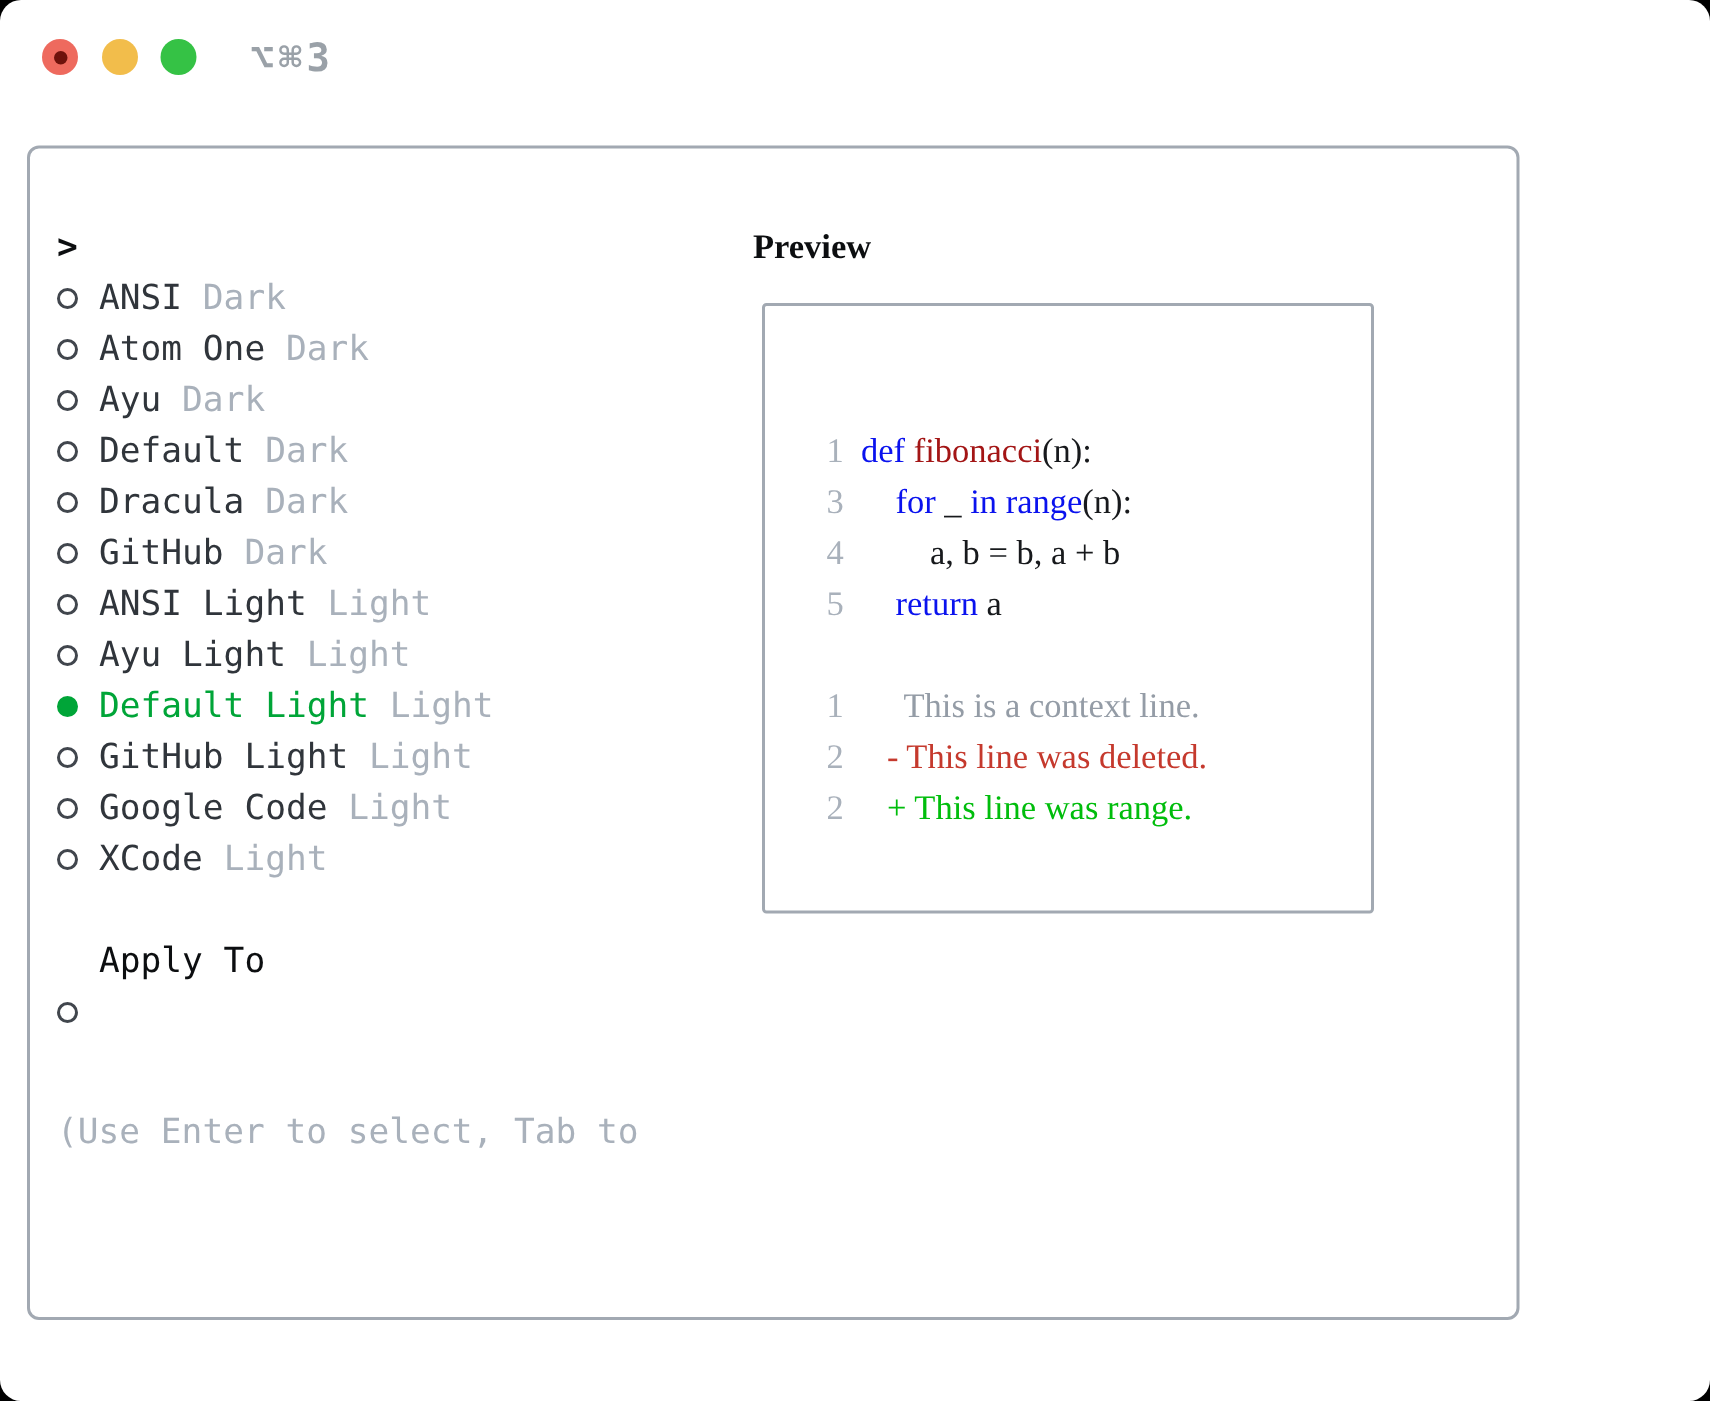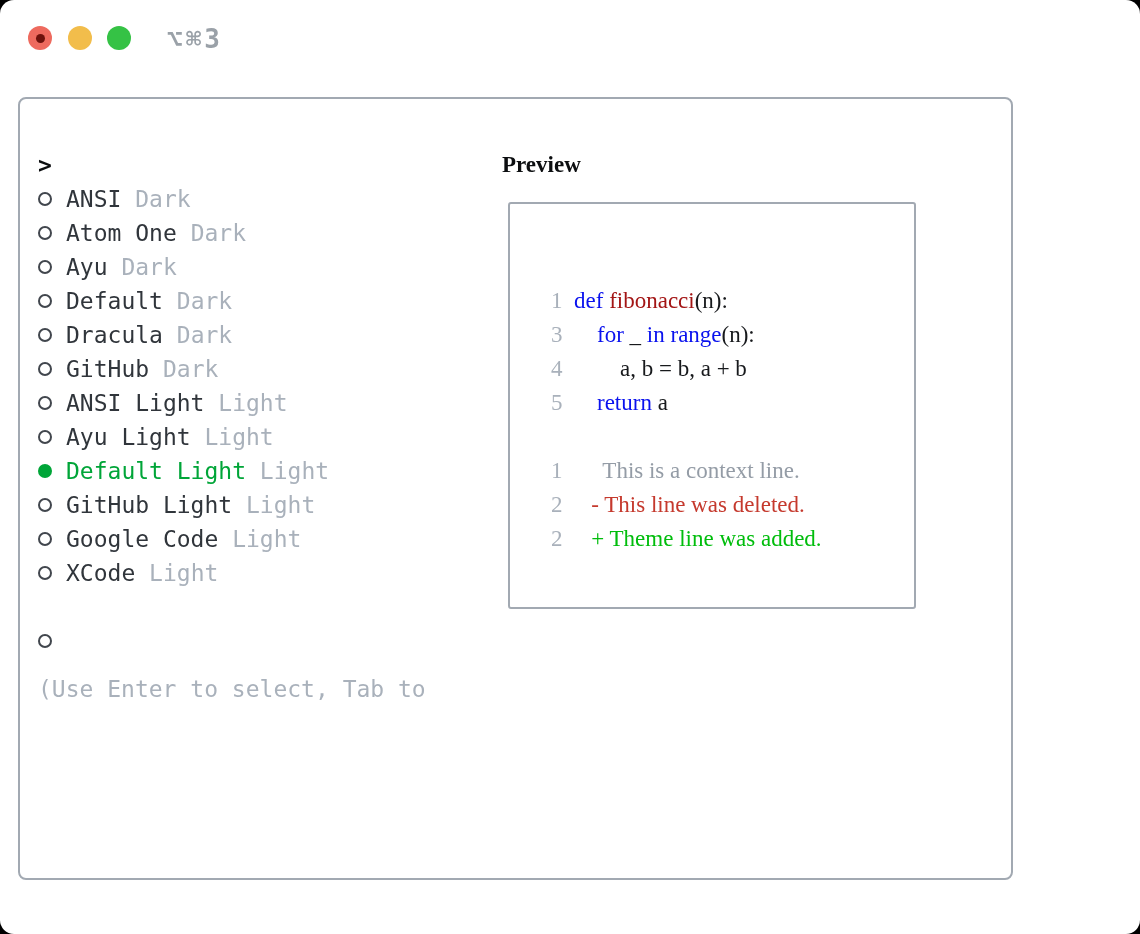--- a/index.html
+++ b/index.html
@@ -30,21 +30,21 @@
   .prompt{color:var(--heading);font-weight:bold;font-size:23px;}
   .title-row .label{font-weight:bold;color:var(--heading);}
   .radio{width:10px;height:10px;border:2px solid #41464d;border-radius:50%;
          display:inline-block;}
   .row.selected .radio{background:var(--accent-selected);border-color:var(--accent-selected);}
   .row.selected .t-name,.row.selected .o-label{color:var(--accent-selected);}
   .t-name{color:var(--text);}
   .variant{color:var(--muted);margin-left:1ch;}
   .apply-block{margin-top:34px;}
   .apply-title .label{color:var(--heading);}
-  .help-block{margin-top:14px;}
+  .help-block{margin-top:46px;}
   .help-line{height:34px;line-height:34px;color:var(--muted);white-space:pre;}
 
   
   .pane-right{position:absolute;left:482px;top:49px;width:495px;
               font-size:23px;line-height:34px;font-family:Liberation Serif, serif;}
   .preview-title{height:34px;line-height:34px;font-weight:bold;color:var(--heading);}
   .preview-box{margin-top:20px;margin-left:6px;width:408px;height:407px;
                box-sizing:border-box;border:2px solid var(--border);border-radius:3px;
                padding:46px 0 0 18px;overflow:hidden;}
   .pline{height:34px;line-height:34px;white-space:pre;font-size:23px;}
@@ -135,20 +135,24 @@
     <span class="variant">Light</span>
   </div>
           <div class="row theme-row">
     <span class="marker"><span class="radio"></span></span>
     <span class="t-name">XCode</span>
     <span class="variant">Light</span>
   </div>
         </div>
 
       <div class="apply-block">
+        <div class="row apply-title">
+          <span class="marker"></span>
+          <span class="label">Apply To</span>
+        </div>
         <div id="apply-list">
             <div class="row apply-row">
     <span class="marker"><span class="radio"></span></span>
   </div>
           </div>
       </div>
 
       <div class="help-block">
         <div class="help-line">(Use Enter to select, Tab to</div>
       </div>
@@ -173,20 +177,20 @@
             <div class="pline">
     <span class="num"></span><span class="segs"></span>
   </div>
             <div class="pline">
     <span class="num">1</span><span class="segs"><span class="seg ctx">     This is a context line.</span></span>
   </div>
             <div class="pline">
     <span class="num">2</span><span class="segs"><span class="seg del">   - This line was deleted.</span></span>
   </div>
             <div class="pline">
-    <span class="num">2</span><span class="segs"><span class="seg add">   + Theme line was added.</span></span>
+    <span class="num">2</span><span class="segs"><span class="seg add">   + This line was range.</span></span>
   </div>
           </div>
       </div>
     </div>
 
   </div>
 </div>
 
 </body></html>

